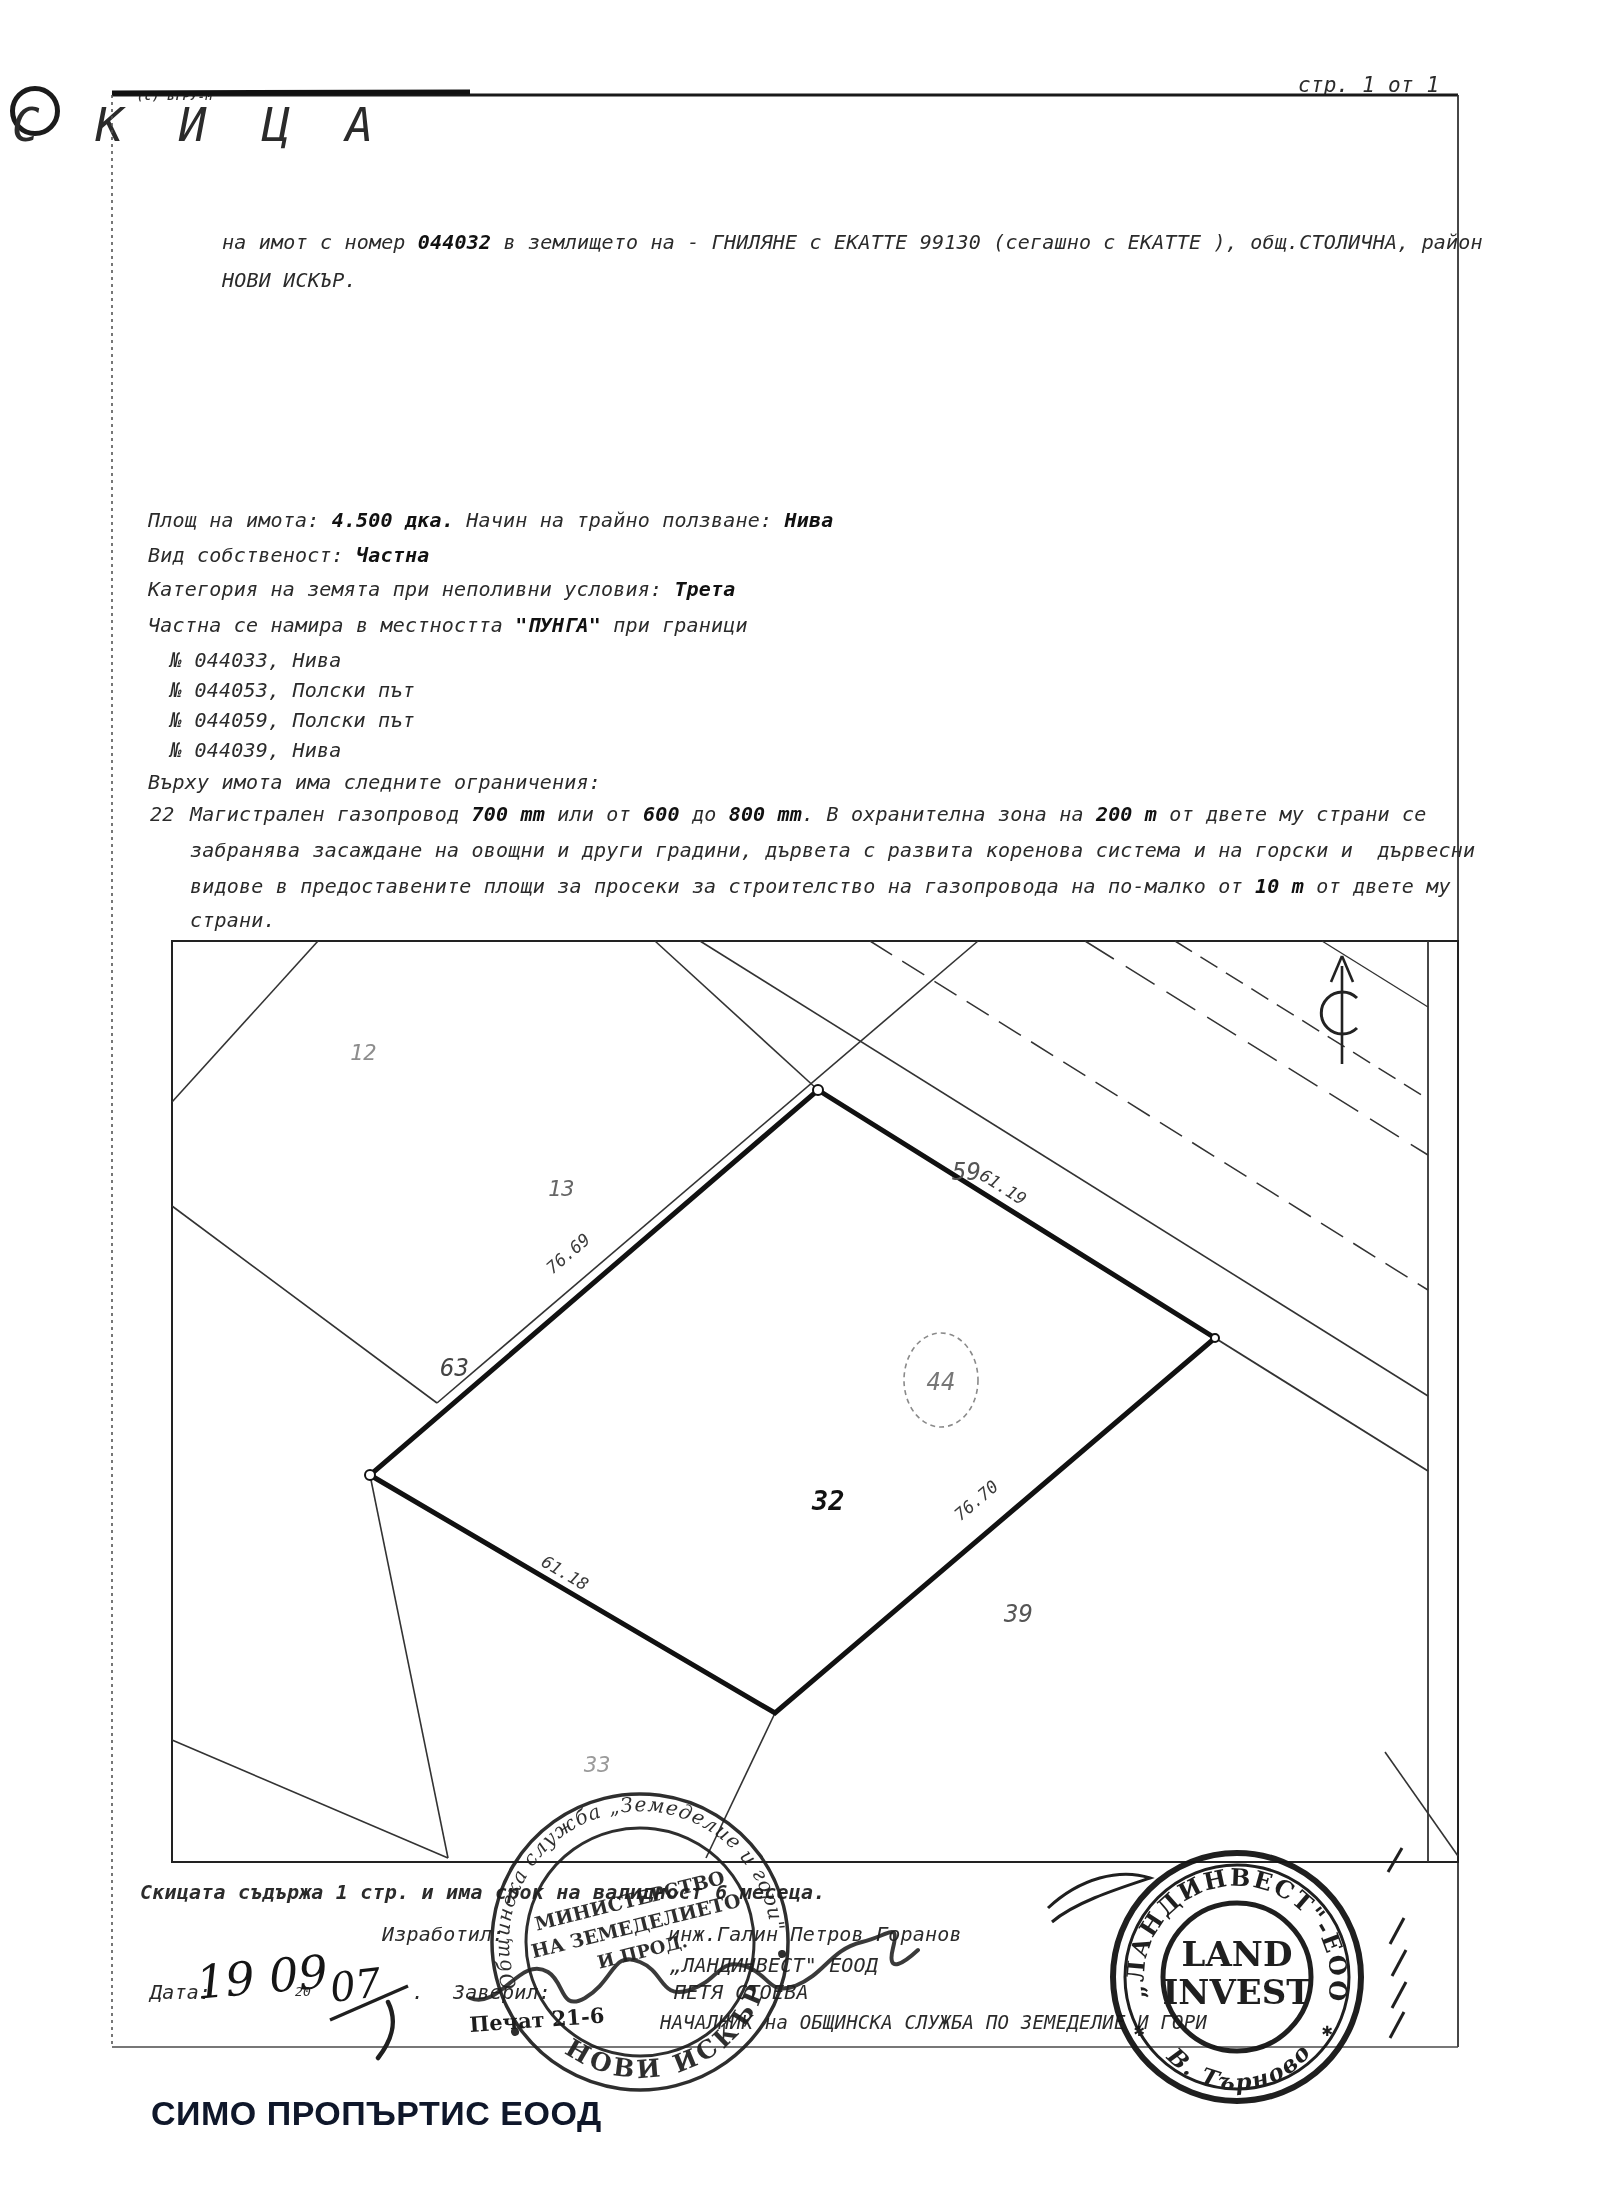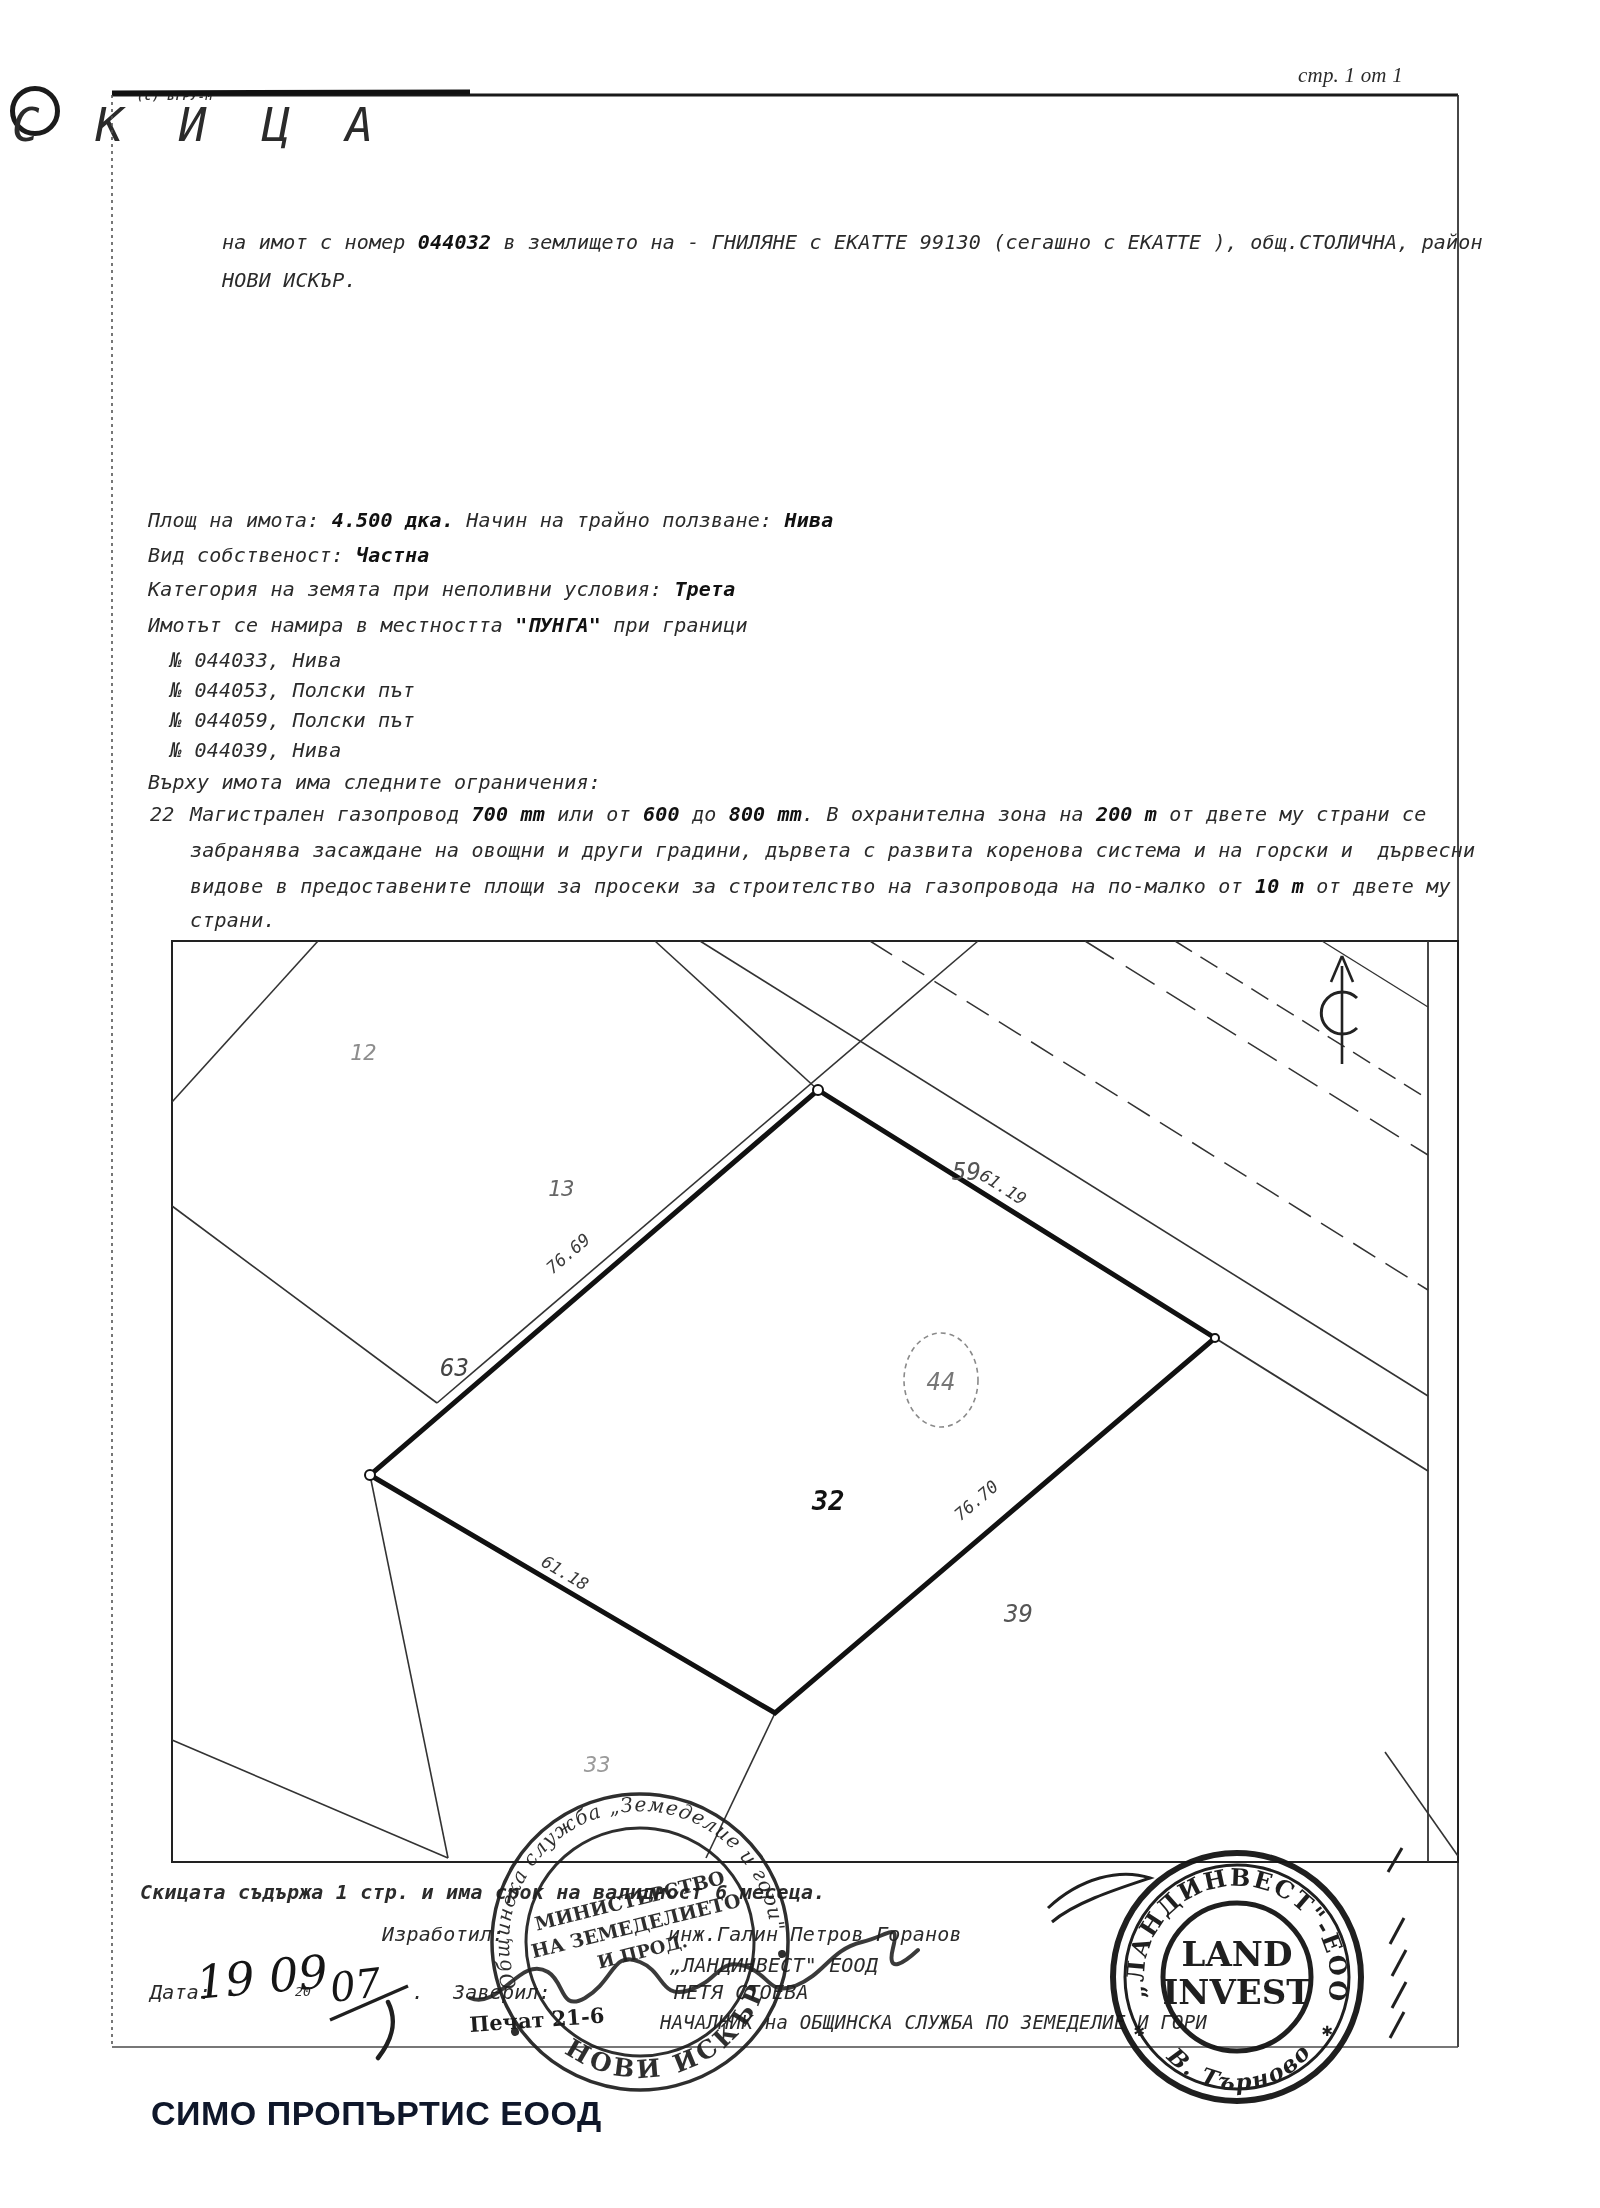--- a/index.html
+++ b/index.html
@@ -17,33 +17,33 @@
   #corner-ring{position:absolute;border-radius:50%;border:5px solid #1b1b1b;width:40px;height:40px;left:10px;top:86px;}
   .smudge{position:absolute;font-size:11px;font-weight:700;font-style:italic;color:#333;letter-spacing:1px;}
 </style>
 </head>
 <body>
 
 <div id="page">
 
   <div id="corner-ring"></div>
 
-  <div class="t" style="left:1298px;top:63px;font-size:21px;font-family:Liberation Serif, serif;">стр. 1 от 1</div>
+  <div class="t" style="left:1298px;top:73px;font-size:21px;">стр. 1 от 1</div>
 
   <div class="smudge" style="left:137px;top:90px;">(с) ВГРУ-М</div>
 
   <div class="t hdr" style="top:98px;font-size:46px;letter-spacing:14px;">С К И Ц А</div>
 
   <div class="t" style="left:222px;top:230px;"><span>на имот с номер </span><span class="b">044032</span><span> в землището на - ГНИЛЯНЕ с ЕКАТТЕ 99130 (сегашно с ЕКАТТЕ ), общ.СТОЛИЧНА, район</span></div>
   <div class="t" style="left:222px;top:268px;">НОВИ ИСКЪР.</div>
 
   <div class="t" style="left:148px;top:508px;"><span>Площ на имота: </span><span class="b">4.500 дка.</span><span> Начин на трайно ползване: </span><span class="b">Нива</span></div>
   <div class="t" style="left:148px;top:543px;"><span>Вид собственост: </span><span class="b">Частна</span></div>
   <div class="t" style="left:148px;top:577px;"><span>Категория на земята при неполивни условия: </span><span class="b">Трета</span></div>
-  <div class="t" style="left:148px;top:613px;"><span>Имотът се намира в местността </span><span class="b">"ПУНГА"</span><span> при граници</span></div>
+  <div class="t" style="left:148px;top:613px;"><span>Частна се намира в местността </span><span class="b">"ПУНГА"</span><span> при граници</span></div>
 
   <div class="t" style="left:170px;top:648px;">№ 044033, Нива</div>
   <div class="t" style="left:170px;top:678px;">№ 044053, Полски път</div>
   <div class="t" style="left:170px;top:708px;">№ 044059, Полски път</div>
   <div class="t" style="left:170px;top:738px;">№ 044039, Нива</div>
 
   <div class="t" style="left:148px;top:770px;">Върху имота има следните ограничения:</div>
   <div class="t" style="left:150px;top:802px;">22</div>
   <div class="t" style="left:190px;top:802px;"><span>Магистрален газопровод </span><span class="b">700 mm</span><span> или от </span><span class="b">600</span><span> до </span><span class="b">800 mm</span><span>. В охранителна зона на </span><span class="b">200 m</span><span> от двете му страни се</span></div>
   <div class="t" style="left:190px;top:838px;">забранява засаждане на овощни и други градини, дървета с развита коренова система и на горски и  дървесни</div>

